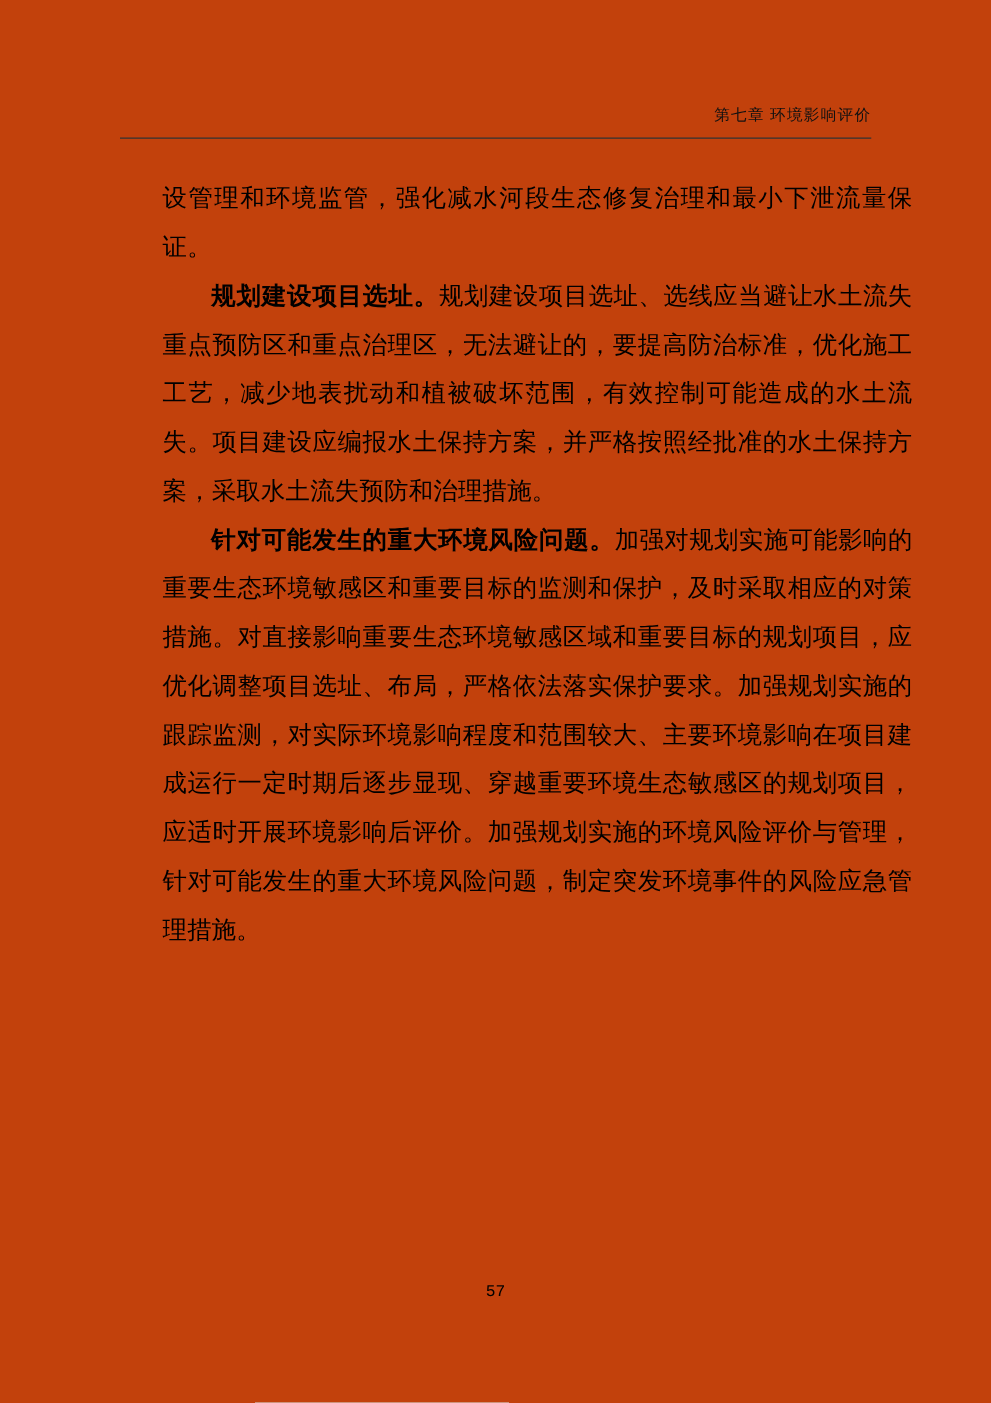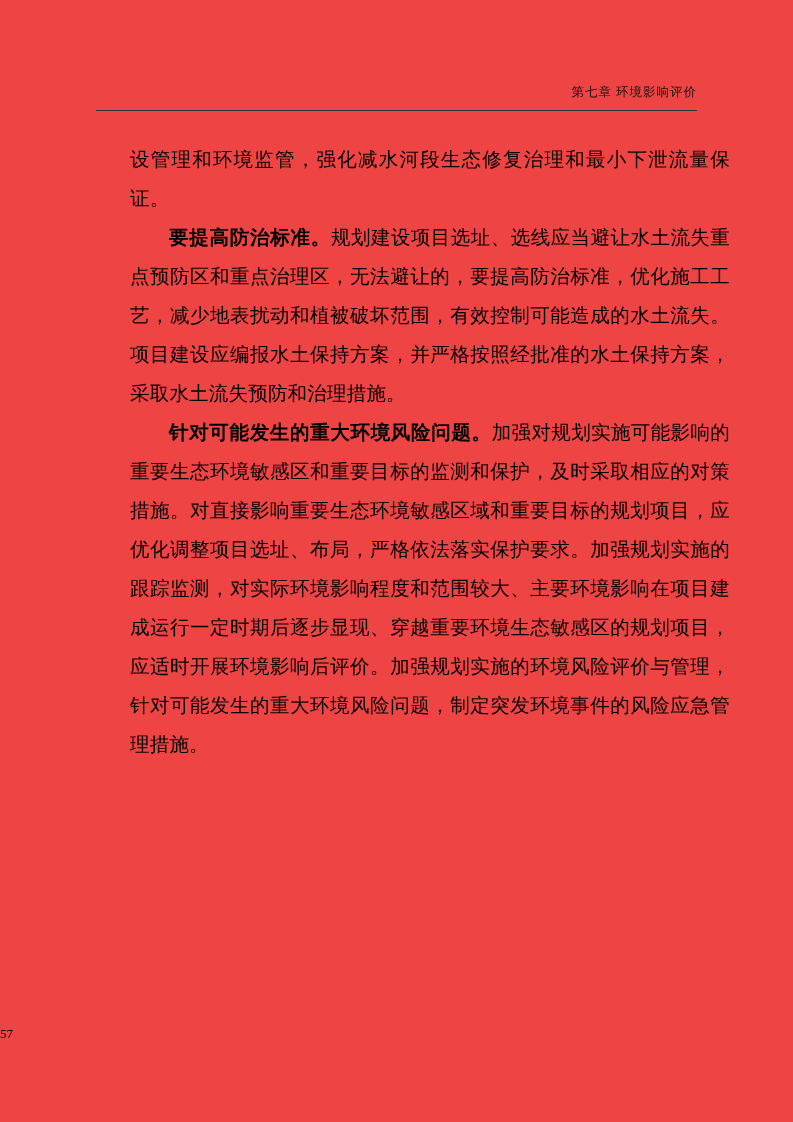--- a/index.html
+++ b/index.html
@@ -8,21 +8,21 @@
     background: #d8d8d8;
   }
   body {
     font-family: "Liberation Serif", "DejaVu Serif", serif;
   }
   .page {
     position: relative;
     width: 793px;
     height: 1122px;
     margin: 0 auto;
-    background: #ef4444;
+    background: #c2410c;
     box-sizing: border-box;
     overflow: hidden;
   }
   .header {
     position: absolute;
     top: 84px;
     left: 96px;
     right: 96px;
     height: 28px;
   }
@@ -63,43 +63,44 @@
   }
   .lead {
     font-weight: bold;
     letter-spacing: 0.5px;
   }
   .footer {
     position: absolute;
     left: 0;
     right: 0;
     top: 1026px;
-    text-align: left;
+    text-align: center;
     font-size: 13px;
     color: #000000;
+    font-family: Liberation Mono, monospace;
   }
 </style>
 </head>
 <body>
 
 <div class="page">
 
   <div class="header">
     <div class="header-text">第七章  环境影响评价</div>
     <div class="header-rule"></div>
   </div>
 
   <div class="content">
 
     <p>
       <span>设管理和环境监管，强化减水河段生态修复治理和最小下泄流量保证。</span>
     </p>
 
     <p class="indent">
-      <span class="lead">要提高防治标准。</span><span>规划建设项目选址、选线应当避让水土流失重点预防区和重点治理区，无法避让的，要提高防治标准，优化施工工艺，减少地表扰动和植被破坏范围，有效控制可能造成的水土流失。项目建设应编报水土保持方案，并严格按照经批准的水土保持方案，采取水土流失预防和治理措施。</span>
+      <span class="lead">规划建设项目选址。</span><span>规划建设项目选址、选线应当避让水土流失重点预防区和重点治理区，无法避让的，要提高防治标准，优化施工工艺，减少地表扰动和植被破坏范围，有效控制可能造成的水土流失。项目建设应编报水土保持方案，并严格按照经批准的水土保持方案，采取水土流失预防和治理措施。</span>
     </p>
 
     <p class="indent">
       <span class="lead">针对可能发生的重大环境风险问题。</span><span>加强对规划实施可能影响的重要生态环境敏感区和重要目标的监测和保护，及时采取相应的对策措施。对直接影响重要生态环境敏感区域和重要目标的规划项目，应优化调整项目选址、布局，严格依法落实保护要求。加强规划实施的跟踪监测，对实际环境影响程度和范围较大、主要环境影响在项目建成运行一定时期后逐步显现、穿越重要环境生态敏感区的规划项目，应适时开展环境影响后评价。加强规划实施的环境风险评价与管理，针对可能发生的重大环境风险问题，制定突发环境事件的风险应急管理措施。</span>
     </p>
 
   </div>
 
   <div class="footer">
     <span>57</span>

